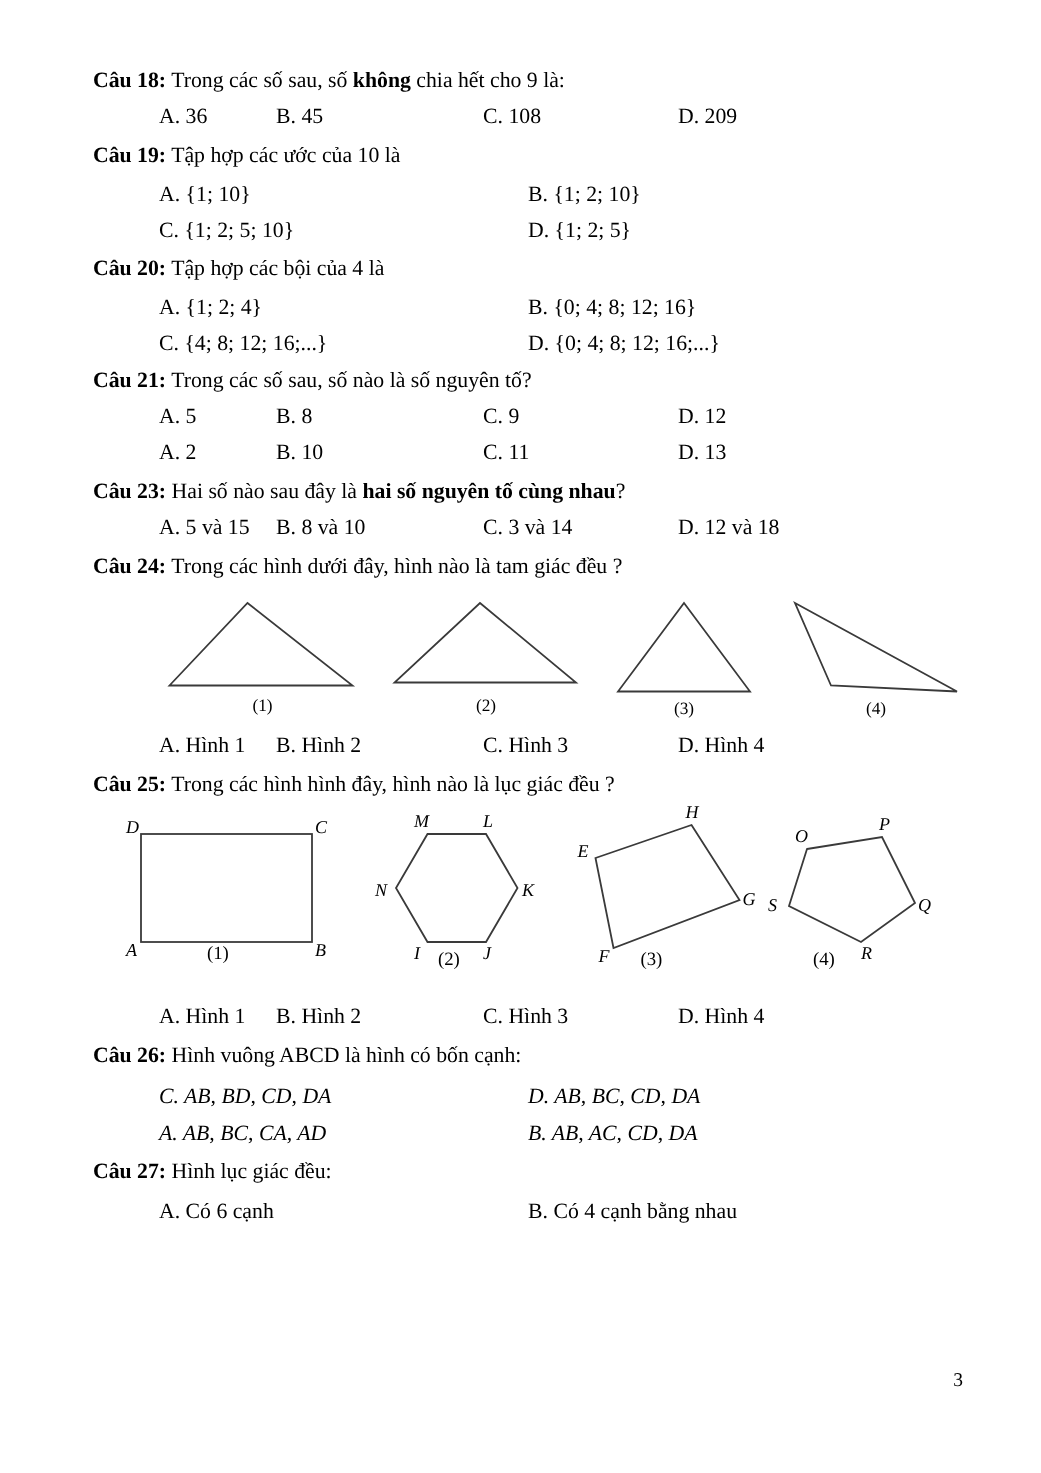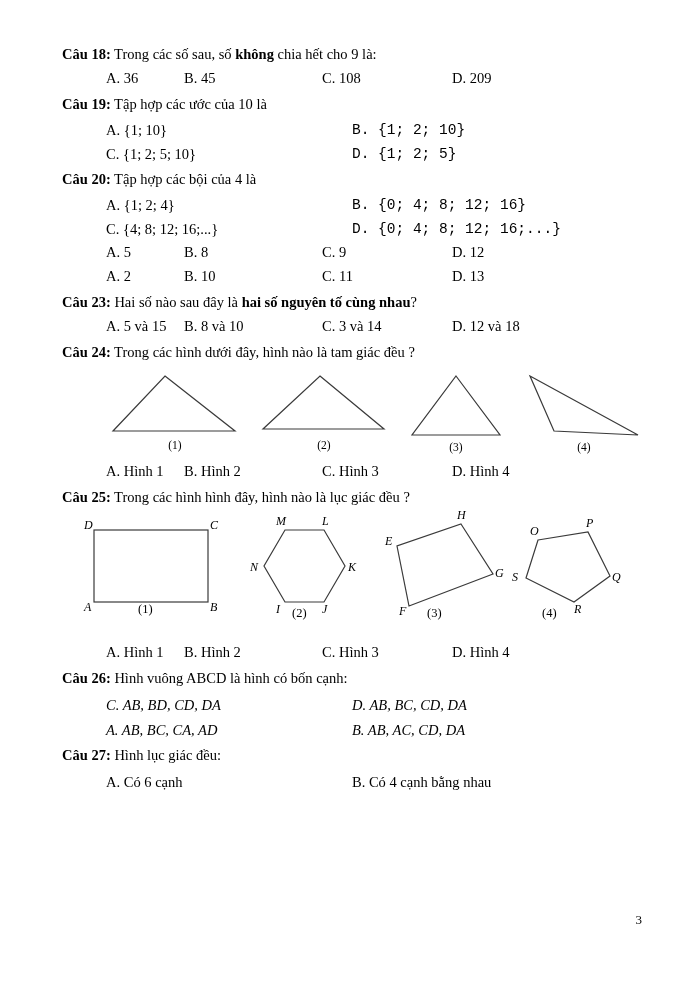--- a/index.html
+++ b/index.html
@@ -54,21 +54,21 @@
   .opts-4 .c2 { width: 138px; }
   .opts-4 .c3 { width: 130px; }
   .opts-4 .c4 { width: 130px; }
 
   .opts-2 {
     display: flex;
     font-size: 14.5px;
     margin: 7px 0 6px 0;
   }
   .opts-2 .l { width: 290px; padding-left: 44px; box-sizing: border-box; white-space: nowrap; }
-  .opts-2 .r { white-space: nowrap; font-family: Liberation Mono, monospace; }
+  .opts-2 .r { white-space: nowrap; }
 
   .opts-2b {
     display: flex;
     font-size: 14.5px;
     margin: 8px 0 6px 0;
   }
   .opts-2b .l { width: 290px; padding-left: 44px; box-sizing: border-box; white-space: nowrap; }
   .opts-2b .r { white-space: nowrap; }
 
   .shapes-row {
@@ -145,20 +145,23 @@
         <div class="l">A. {1; 2; 4}</div>
         <div class="r">B. {0; 4; 8; 12; 16}</div>
       </div>
       <div class="opts-2">
         <div class="l">C. {4; 8; 12; 16;...}</div>
         <div class="r">D. {0; 4; 8; 12; 16;...}</div>
       </div>
     </div>
 
     <div class="q">
+      <div class="qline">
+        <span class="qlabel">Câu 21:</span><span> Trong các số sau, số nào là số nguyên tố?</span>
+      </div>
       <div class="opts-4">
         <div class="c1">A. 5</div>
         <div class="c2">B. 8</div>
         <div class="c3">C. 9</div>
         <div class="c4">D. 12</div>
       </div>
     </div>
 
     <div class="q">
       <div class="opts-4">

